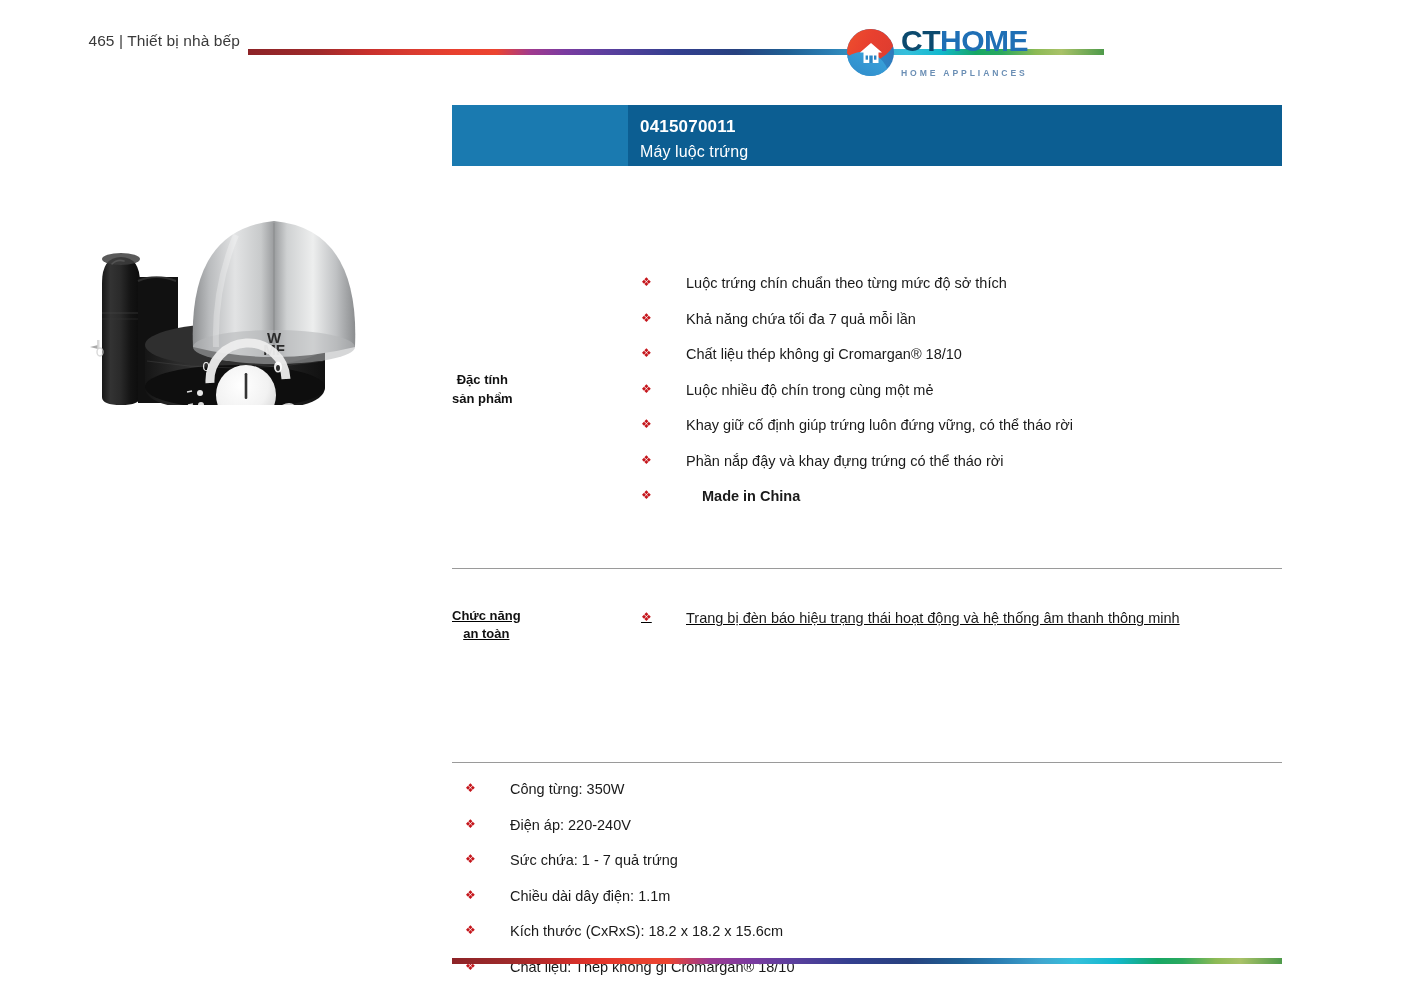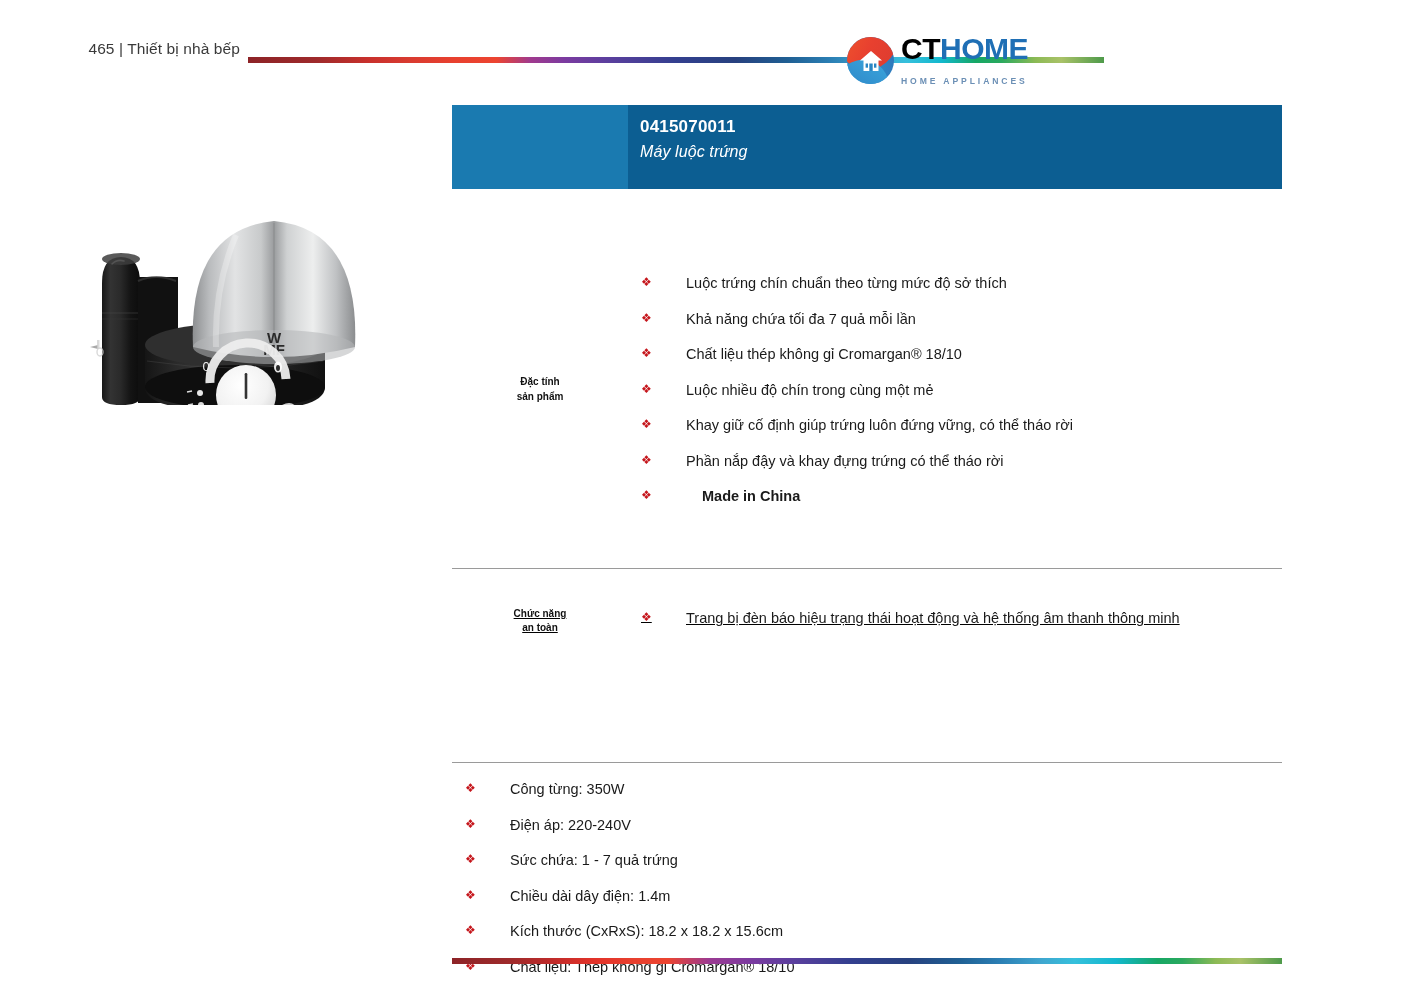--- a/index.html
+++ b/index.html
@@ -6,21 +6,21 @@
   * { margin:0; padding:0; box-sizing:border-box; }
   html, body {
     width:1414px; height:1000px;
     background:#ffffff;
     font-family:"Liberation Sans", sans-serif;
     overflow:hidden;
   }
   .page { position:relative; width:1414px; height:1000px; }
 
   
-  .header { position:absolute; top:8px; left:0; width:1158px; height:85px; }
+  .header { position:absolute; top:0; left:0; width:1158px; height:85px; }
   .folio {
     position:absolute; left:40px; top:30px; width:200px;
     text-align:right; font-size:15.5px; color:#3a3a3a;
     line-height:1.45; letter-spacing:.1px;
   }
   .top-rule {
     position:absolute; left:248px; top:49px; width:856px; height:6px;
     background:linear-gradient(to right,
       #8d2327 0%, #9e2a2b 8%, #c8302c 14%, #d93b30 19%, #e8402f 24%,
       #ec4430 29%, #a03a8e 33%, #7b3ba0 37%, #5b3f9e 42%,
@@ -42,50 +42,50 @@
     background:linear-gradient(200deg,#3aa6dd 0%,#2c82c4 100%);
     border-radius:50% 50% 0 0/80% 100% 0 0;
     transform:rotate(10deg);
   }
   .logo-mark .house {
     position:absolute; left:50%; top:52%; transform:translate(-50%,-50%);
     width:24px; height:22px;
   }
   .logo-text { display:flex; flex-direction:column; justify-content:center; }
   .logo-word { font-size:30px; font-weight:bold; letter-spacing:-.5px; line-height:1; }
-  .logo-word .ct { color:#000000; }
+  .logo-word .ct { color:#0c4a6e; }
   .logo-word .home { color:#1f6fb5; }
   .logo-sub {
     font-size:8.6px; letter-spacing:2.9px; color:#6b8fb5;
     margin-top:12px; font-weight:bold;
   }
 
   
   .product-img { position:absolute; left:50px; top:105px; width:360px; height:300px; }
 
   
   .title-bar {
-    position:absolute; left:452px; top:105px; width:830px; height:84px;
+    position:absolute; left:452px; top:105px; width:830px; height:61px;
     display:flex;
   }
   .title-bar .tb-left { width:176px; height:100%; background:#1a7ab0; }
   .title-bar .tb-right {
     flex:1; height:100%; background:#0c5e92;
     padding:11px 0 0 12px; color:#ffffff;
   }
   .tb-code { font-size:17px; font-weight:bold; letter-spacing:.2px; line-height:1.35; }
-  .tb-name { font-size:16px; font-weight:normal; letter-spacing:.1px; line-height:1.4; margin-top:2px;font-style:italic; }
+  .tb-name { font-size:16px; font-weight:normal; letter-spacing:.1px; line-height:1.4; margin-top:2px; }
 
   
   .section { position:absolute; left:452px; width:830px; display:flex; }
   .sec-label {
     width:176px; flex:0 0 176px;
-    font-size:10px; font-weight:bold; color:#111111;
+    font-size:13px; font-weight:bold; color:#111111;
     text-align:center; line-height:1.42;
-    display:flex; align-items:center; justify-content:center;
+    display:flex; align-items:center; 
   }
   .sec-body { flex:1; padding-left:12px; }
   ul.feat { list-style:none; }
   ul.feat li {
     display:flex; align-items:flex-start;
     font-size:14.5px; color:#1a1a1a; line-height:1.42;
     margin-bottom:14px;
   }
   ul.feat li:last-child { margin-bottom:0; }
   .bullet {
@@ -303,21 +303,21 @@
         <li>
           <span class="bullet">❖</span>
           <span class="feat-text">Điện áp: 220-240V</span>
         </li>
         <li>
           <span class="bullet">❖</span>
           <span class="feat-text">Sức chứa: 1 - 7 quả trứng</span>
         </li>
         <li>
           <span class="bullet">❖</span>
-          <span class="feat-text">Chiều dài dây điện: 1.4m</span>
+          <span class="feat-text">Chiều dài dây điện: 1.1m</span>
         </li>
         <li>
           <span class="bullet">❖</span>
           <span class="feat-text">Kích thước (CxRxS): 18.2 x 18.2 x 15.6cm</span>
         </li>
         <li>
           <span class="bullet">❖</span>
           <span class="feat-text">Chất liệu: Thép không gỉ Cromargan® 18/10</span>
         </li>
       </ul>

